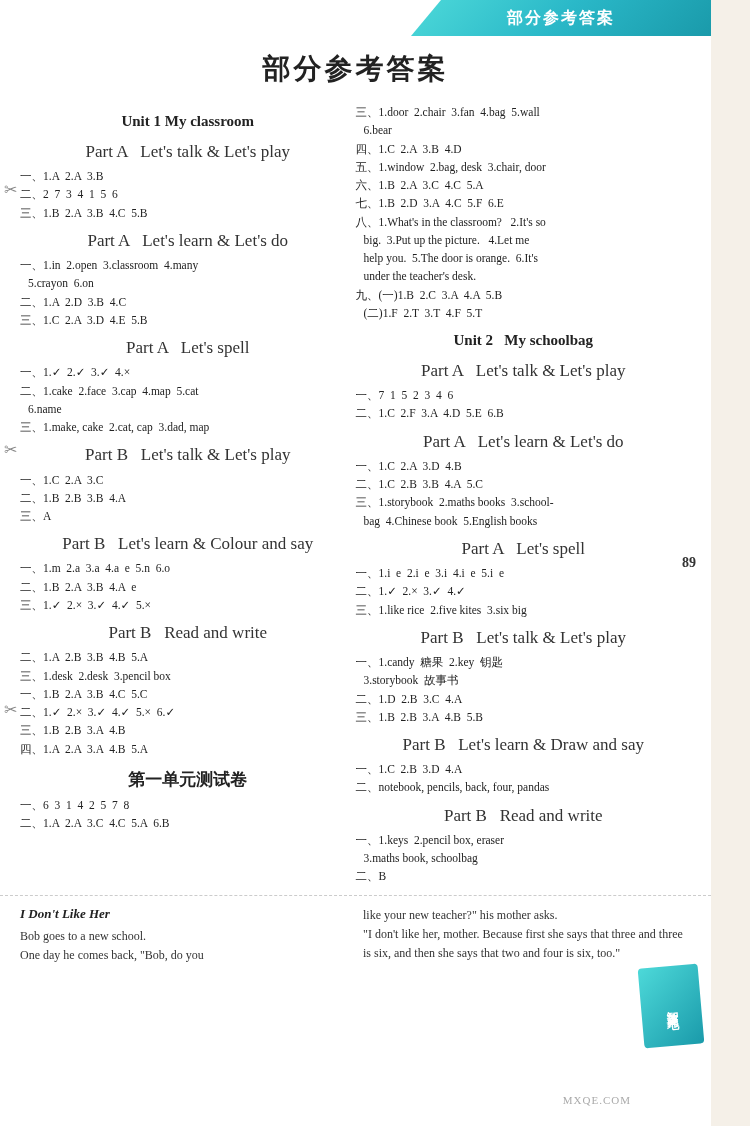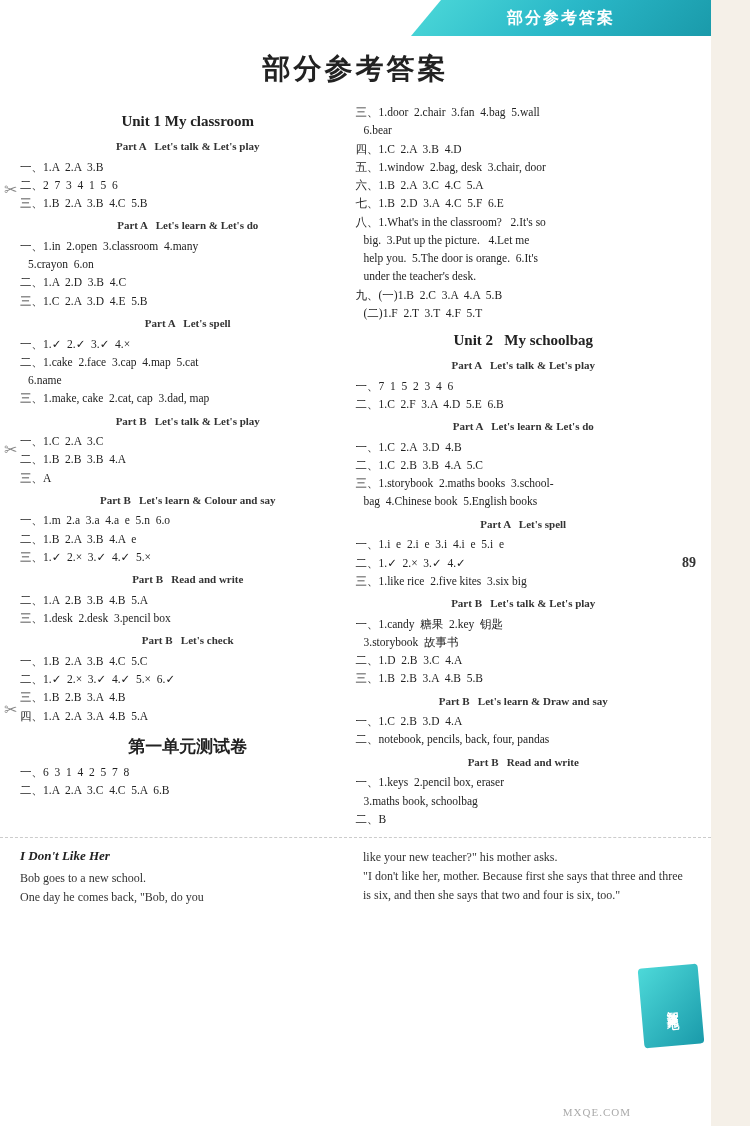--- a/index.html
+++ b/index.html
@@ -63,22 +63,22 @@
     }
     .unit-title {
       text-align: center;
       font-size: 15px;
       font-weight: bold;
       color: #222;
       margin: 6px 0 4px 0;
     }
     .section-title {
       text-align: center;
-      font-size: 11px;
-      font-weight: bold;
+      font-size: 17px;
+      font-weight: normal;
       color: #333;
       margin: 5px 0 3px 0;
     }
     .answer-line {
       font-size: 11.5px;
       color: #222;
       margin: 1px 0;
       line-height: 1.5;
     }
     .chinese-unit {
@@ -142,21 +142,21 @@
     .zq-text {
       color: white;
       font-size: 12px;
       font-weight: bold;
       writing-mode: vertical-rl;
       letter-spacing: 2px;
     }
     
     .watermark {
       position: absolute;
-      bottom: 8px;
+      bottom: 20px;
       right: 80px;
       font-size: 11px;
       color: #aaa;
       letter-spacing: 1px;
     }
     .indent {
       padding-left: 8px;
     }
   </style>
 </head>
@@ -199,21 +199,20 @@
 
       <div class="section-title">Part B &nbsp; Let's learn &amp; Colour and say</div>
       <div class="answer-line">一、1.m &nbsp;2.a &nbsp;3.a &nbsp;4.a &nbsp;e &nbsp;5.n &nbsp;6.o</div>
       <div class="answer-line">二、1.B &nbsp;2.A &nbsp;3.B &nbsp;4.A &nbsp;e</div>
       <div class="answer-line">三、1.✓ &nbsp;2.× &nbsp;3.✓ &nbsp;4.✓ &nbsp;5.×</div>
 
       <div class="section-title">Part B &nbsp; Read and write</div>
       <div class="answer-line">二、1.A &nbsp;2.B &nbsp;3.B &nbsp;4.B &nbsp;5.A</div>
       <div class="answer-line">三、1.desk &nbsp;2.desk &nbsp;3.pencil box</div>
 
-      <div class="section-title">Part B &nbsp; Let's check</div>
       <div class="answer-line">一、1.B &nbsp;2.A &nbsp;3.B &nbsp;4.C &nbsp;5.C</div>
       <div class="answer-line">二、1.✓ &nbsp;2.× &nbsp;3.✓ &nbsp;4.✓ &nbsp;5.× &nbsp;6.✓</div>
       <div class="answer-line">三、1.B &nbsp;2.B &nbsp;3.A &nbsp;4.B</div>
       <div class="answer-line">四、1.A &nbsp;2.A &nbsp;3.A &nbsp;4.B &nbsp;5.A</div>
 
       <div class="chinese-unit">第一单元测试卷</div>
       <div class="answer-line">一、6 &nbsp;3 &nbsp;1 &nbsp;4 &nbsp;2 &nbsp;5 &nbsp;7 &nbsp;8</div>
       <div class="answer-line">二、1.A &nbsp;2.A &nbsp;3.C &nbsp;4.C &nbsp;5.A &nbsp;6.B</div>
     </div>
 

